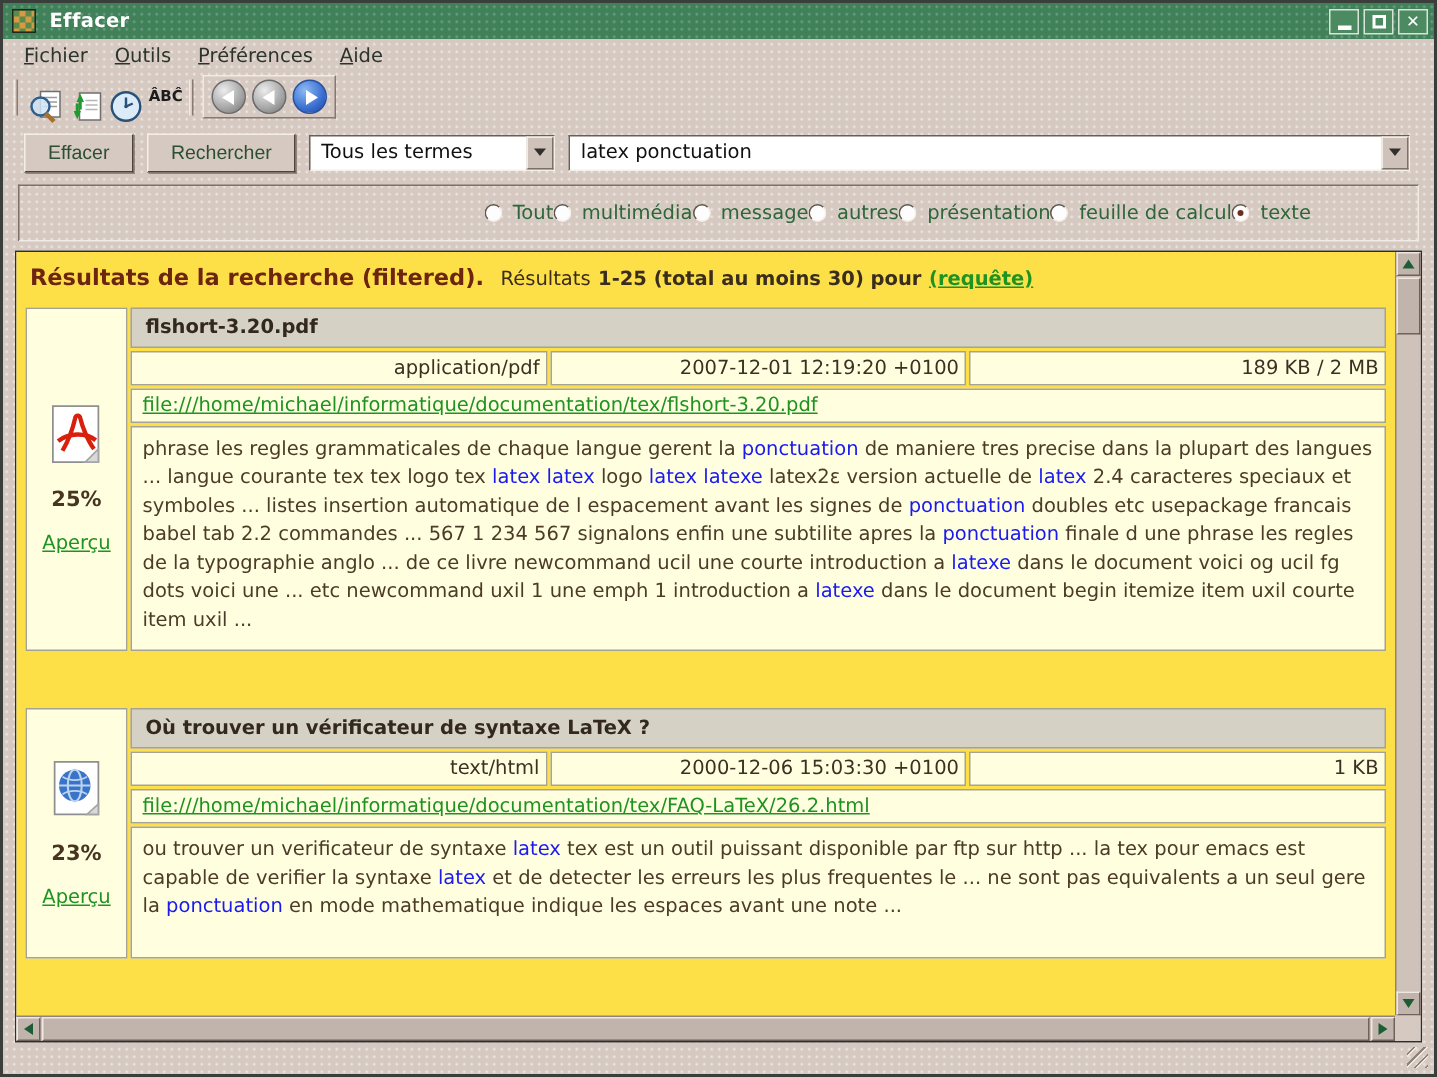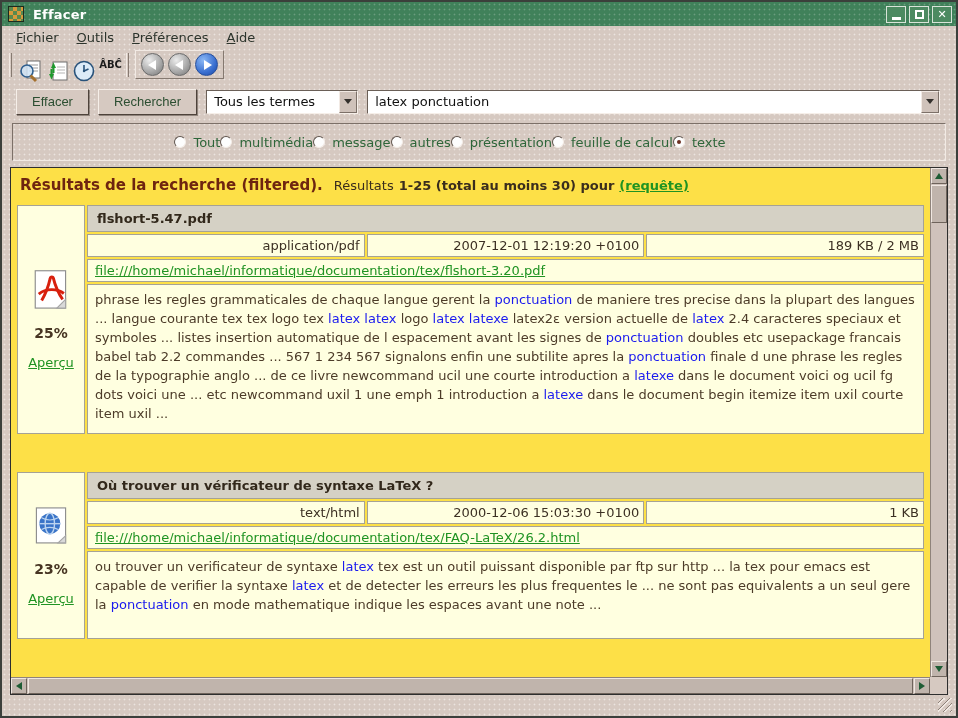--- a/index.html
+++ b/index.html
@@ -72,36 +72,36 @@
   .btn{
     height:26px; padding:0 15px; font-size:13px; color:#2c4e31;
     background:#d6c9c1;
     border:1px solid; border-color:#f6efe9 #4e433b #4e433b #f6efe9;
     box-shadow:1px 1px 0 rgba(60,48,40,.45);
     display:flex; align-items:center;
   }
   .combo{ height:24px; background:#fff;
     border:1px solid; border-color:#6a5f57 #f6efe9 #f6efe9 #6a5f57;
     display:flex; align-items:stretch; }
-  .combo-mode{ width:152px; }
+  .combo-mode{ width:164px; }
   .combo-query{ flex:1;gap:44px; }
   .combo-text{ flex:1; display:flex; align-items:center; padding:0 7px; font-size:13px; color:#101010;
     white-space:nowrap; overflow:hidden; }
   .query-input{ flex:1; border:none; outline:none; background:transparent;
     font-family:"DejaVu Sans","Liberation Sans",sans-serif; font-size:13px; color:#101010; padding:0 7px; }
   .combo-arrow{ width:18px; background:#cfc2ba;
     border:1px solid; border-color:#f2eae4 #7c7068 #7c7068 #f2eae4;
     display:flex; align-items:center; justify-content:center; }
   .tri-down{ width:0; height:0; border-left:4px solid transparent; border-right:4px solid transparent;
     border-top:5px solid #33302c; }
 
   
   .filterframe{ margin:8px 10px 0; flex:0 0 38px;
     border:1px solid; border-color:#7c7068 #f2eae4 #f2eae4 #7c7068;
-    display:flex; align-items:center; padding:4px 13px; justify-content:center; }
+    display:flex; align-items:center; padding:4px 13px; justify-content:flex-end; }
   .radio-item{ display:flex; align-items:center; gap:7px; font-size:13px; color:#2e663a; }
   .radio-circle{ width:12px; height:12px; border-radius:50%; background:#fdfdfd; position:relative;
     border:1px solid; border-color:#5f554e #f4ede7 #f4ede7 #5f554e; }
   .radio-circle.checked::after{ content:''; position:absolute; inset:3px; border-radius:50%; background:#6b2f21; }
   .filter-spacer{ width:58px; }
 
   
   .results-outer{ margin:6px 8px 0; flex:0 0 522px; border:1px solid #2e2e2e; background:#fff;
     display:grid; grid-template-columns:1fr 17px; grid-template-rows:1fr 17px; }
   .results-content{ grid-column:1; grid-row:1; overflow:hidden; background:#fde047; padding:5px 4px 0 6px; }
@@ -306,21 +306,21 @@
           <svg width="38" height="42" viewBox="0 0 32 36">
             <rect x="2.5" y="1.5" width="26" height="32" fill="#ffffff" stroke="#8f8f8f"></rect>
             <polygon points="21,33.5 28.5,26 28.5,33.5" fill="#d9d9d9" stroke="#a5a5a5"></polygon>
             <path d="M8 27 C11.5 21 14.2 13 15.2 8.5 C15.6 6.4 17.8 6.4 18.2 8.5 C19.2 13 22.5 21.5 26 26" stroke="#d8200d" stroke-width="2.5" fill="none"></path>
             <path d="M5.5 21.5 C11.5 16.5 21.5 16.5 27 21" stroke="#d8200d" stroke-width="2.5" fill="none"></path>
           </svg>
           <span class="percent">25%</span>
           <a class="preview-link">Aperçu</a>
         </div>
         <div class="result-main">
-          <div class="r-title">flshort-5.47.pdf</div>
+          <div class="r-title">flshort-3.20.pdf</div>
           <div class="r-meta">
             <div>application/pdf</div>
             <div>2007-12-01 12:19:20 +0100</div>
             <div>189 KB / 2 MB</div>
           </div>
           <div class="r-url">
             <a>file:///home/michael/informatique/documentation/tex/flshort-3.20.pdf</a>
           </div>
           <div class="r-snippet snippet-0"><span>phrase les regles grammaticales de chaque langue gerent la </span><span class="hl">ponctuation</span><span> de maniere tres precise dans la plupart des langues ... langue courante tex tex logo tex </span><span class="hl">latex</span><span> </span><span class="hl">latex</span><span> logo </span><span class="hl">latex</span><span> </span><span class="hl">latexe</span><span> latex2ε version actuelle de </span><span class="hl">latex</span><span> 2.4 caracteres speciaux et symboles ... listes insertion automatique de l espacement avant les signes de </span><span class="hl">ponctuation</span><span> doubles etc usepackage francais babel tab 2.2 commandes ... 567 1 234 567 signalons enfin une subtilite apres la </span><span class="hl">ponctuation</span><span> finale d une phrase les regles de la typographie anglo ... de ce livre newcommand ucil une courte introduction a </span><span class="hl">latexe</span><span> dans le document voici og ucil fg dots voici une ... etc newcommand uxil 1 une emph 1 introduction a </span><span class="hl">latexe</span><span> dans le document begin itemize item uxil courte item uxil ...</span></div>
         </div>

